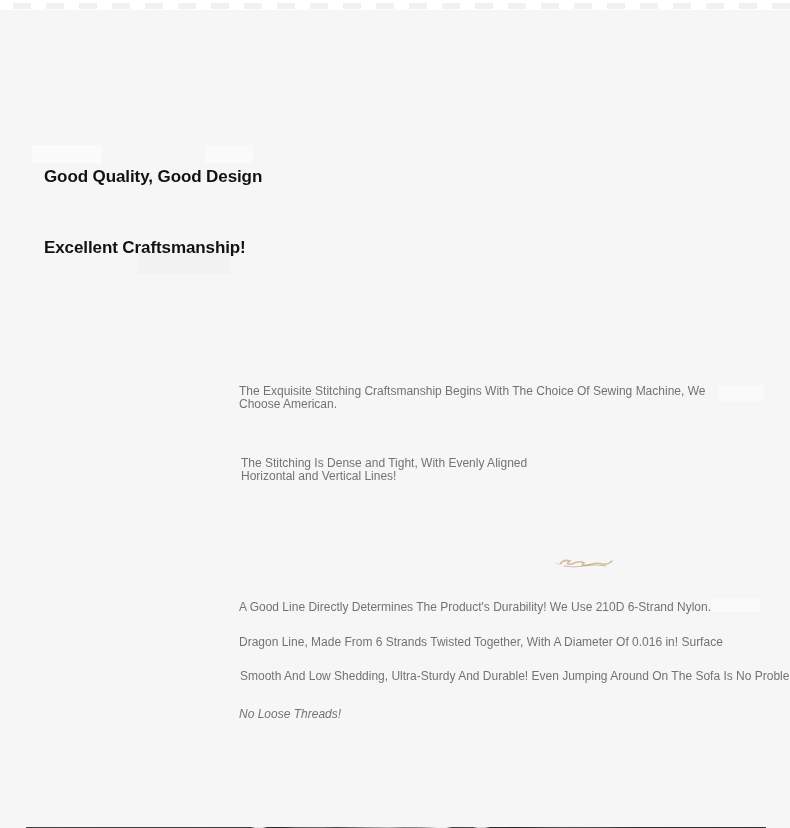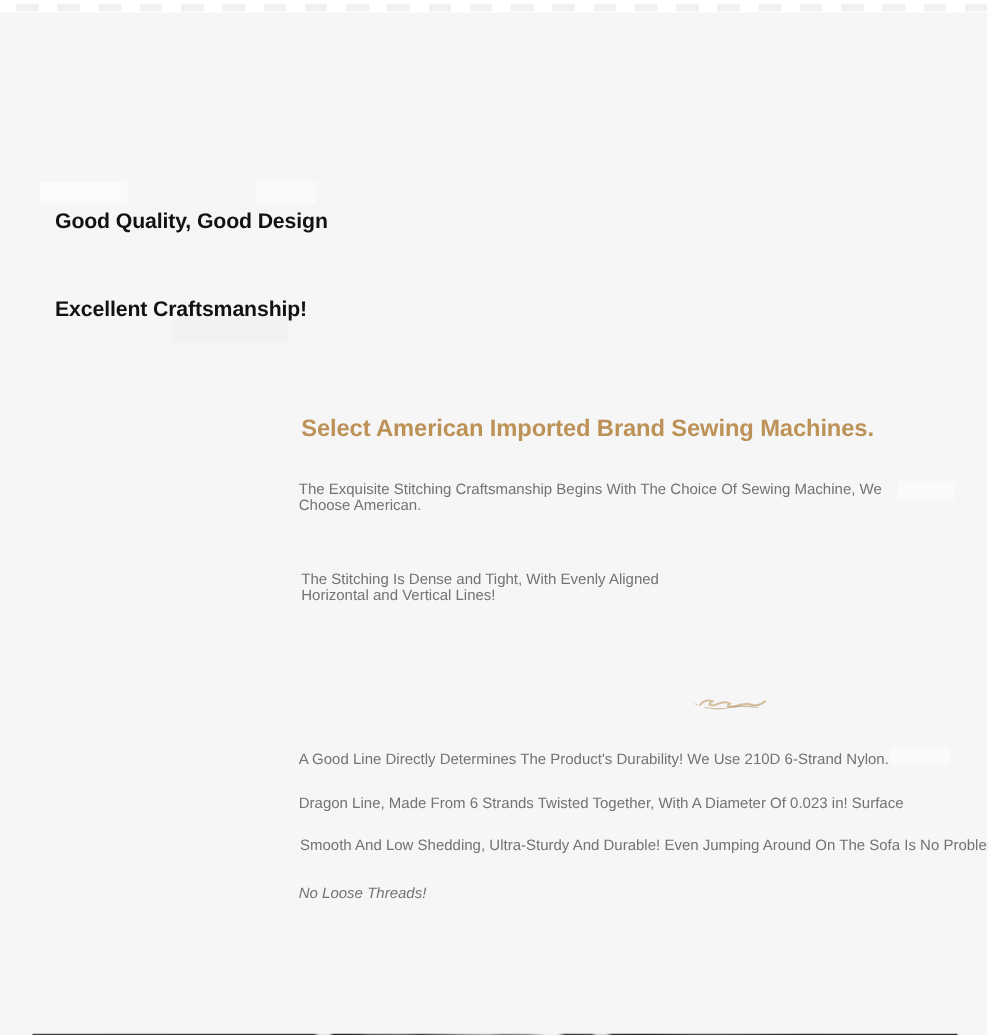--- a/index.html
+++ b/index.html
@@ -58,39 +58,38 @@
 
     <div class="ghost" style="left:32px; top:135px; width:70px; height:18px; background:#fbfbfc;"></div>
     <div class="ghost" style="left:205px; top:135px; width:48px; height:18px; background:#fafafb;"></div>
     <div class="ghost" style="left:138px; top:242px; width:92px; height:22px; background:#f2f2f3;"></div>
     <div class="ghost" style="left:718px; top:375px; width:46px; height:16px; background:#fafafb;"></div>
     <div class="ghost" style="left:712px; top:588px; width:48px; height:14px; background:#fafafb;"></div>
 
     <div class="abs slogan" style="left:44px; top:157px;">Good Quality, Good Design</div>
     <div class="abs slogan" style="left:44px; top:228px;">Excellent Craftsmanship!</div>
 
-    <div class="abs section-title" style="left:241px; top:323px;">Select American Imported Brand Sewing Machines.</div>
 
     <div class="abs bodyline" style="left:239px; top:375px;">The Exquisite Stitching Craftsmanship Begins With The Choice Of Sewing Machine, We</div>
     <div class="abs bodyline" style="left:239px; top:388px;">Choose American.</div>
 
 
     <div class="abs bodyline" style="left:241px; top:447px;">The Stitching Is Dense and Tight, With Evenly Aligned</div>
     <div class="abs bodyline" style="left:241px; top:460px;">Horizontal and Vertical Lines!</div>
 
 
     <svg class="squiggle" viewBox="0 0 66 22">
       <path d="M8 13 q4 -5 10 -3 q-6 4 2 3 q8 -4 12 -1 q-5 3 4 2 q9 -3 14 -1 q6 1 10 -3" fill="none" stroke="#b98e55" stroke-width="1.6" stroke-linecap="round" opacity="0.55"></path>
       <path d="M12 15 q10 2 20 0 q10 -2 22 0" fill="none" stroke="#a07a45" stroke-width="1" stroke-linecap="round" opacity="0.45"></path>
       <path d="M4 12 l2 1" fill="none" stroke="#b98e55" stroke-width="1" stroke-linecap="round" opacity="0.35"></path>
     </svg>
 
     <div class="abs bodyline" style="left:239px; top:591px;">A Good Line Directly Determines The Product's Durability! We Use 210D 6-Strand Nylon.</div>
 
-    <div class="abs bodyline" style="left:239px; top:626px;">Dragon Line, Made From 6 Strands Twisted Together, With A Diameter Of 0.023 in! Surface</div>
+    <div class="abs bodyline" style="left:239px; top:626px;">Dragon Line, Made From 6 Strands Twisted Together, With A Diameter Of 0.016 in! Surface</div>
 
     <div class="abs bodyline" style="left:240px; top:660px;">Smooth And Low Shedding, Ultra-Sturdy And Durable! Even Jumping Around On The Sofa Is No Problem</div>
 
     <div class="abs bodyline" style="left:239px; top:698px;font-style:italic;">No Loose Threads!</div>
 
     <div class="photo-strip"></div>
 
   </div>
 </div>
 

